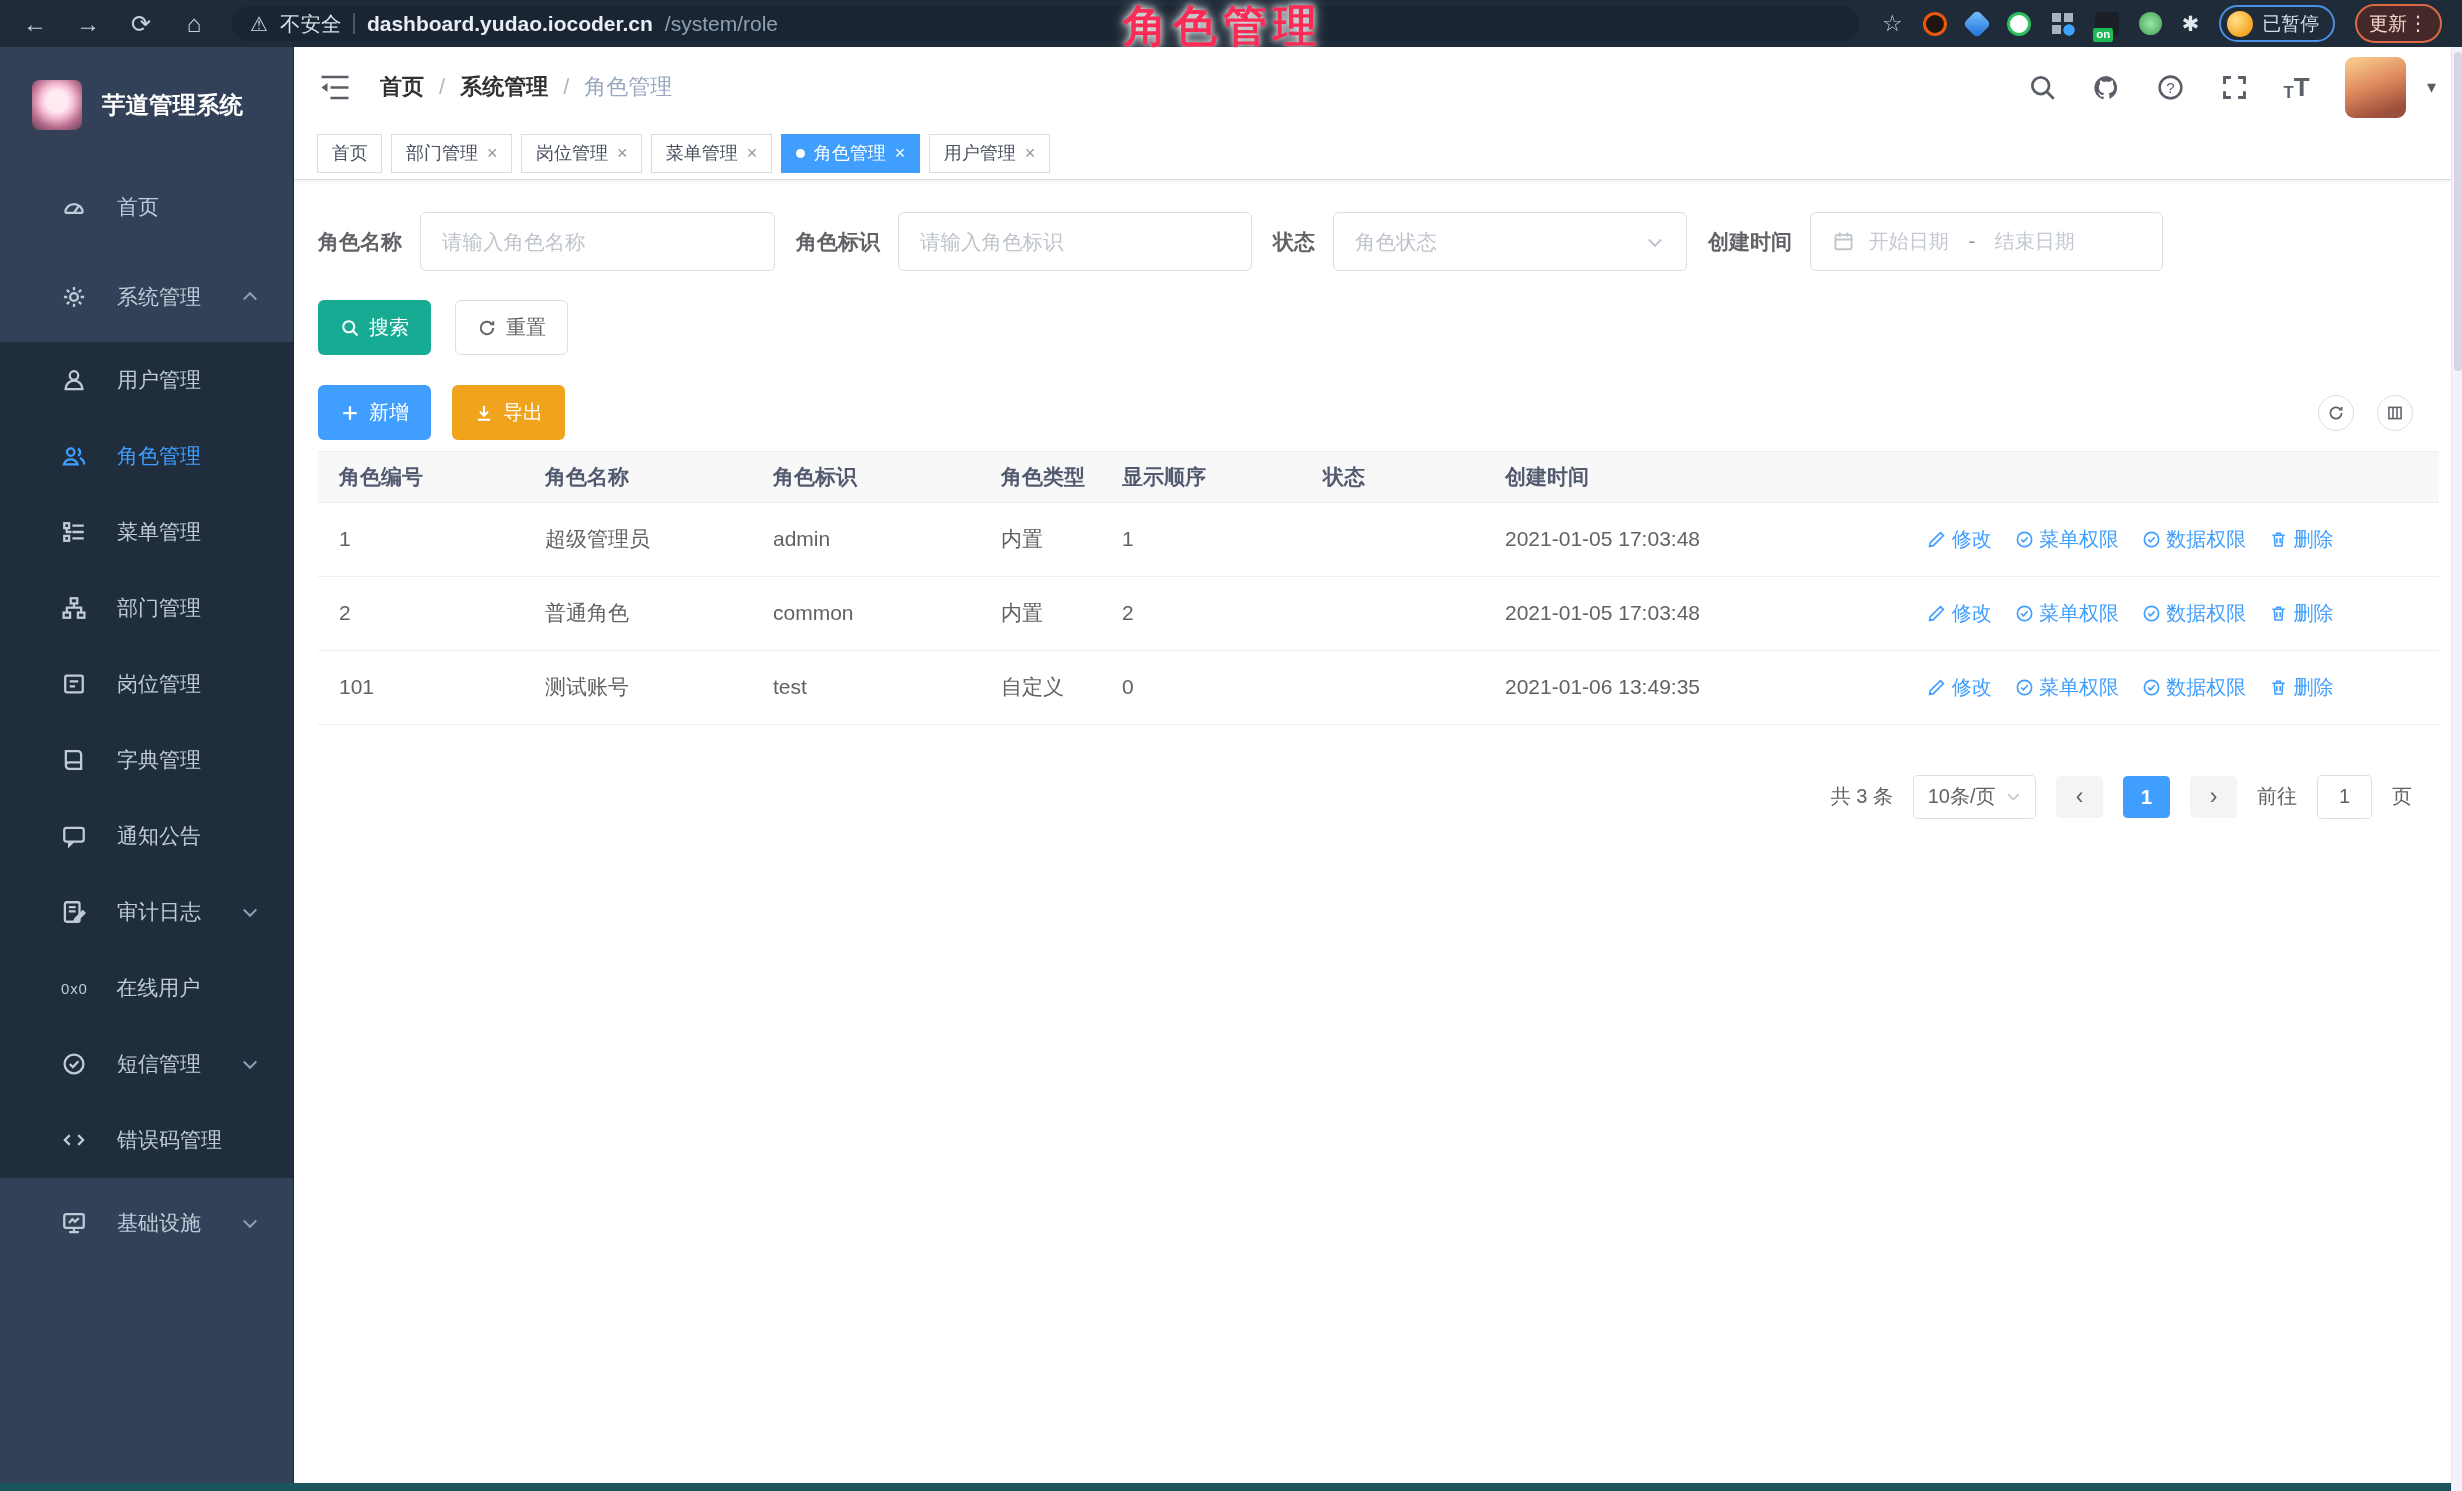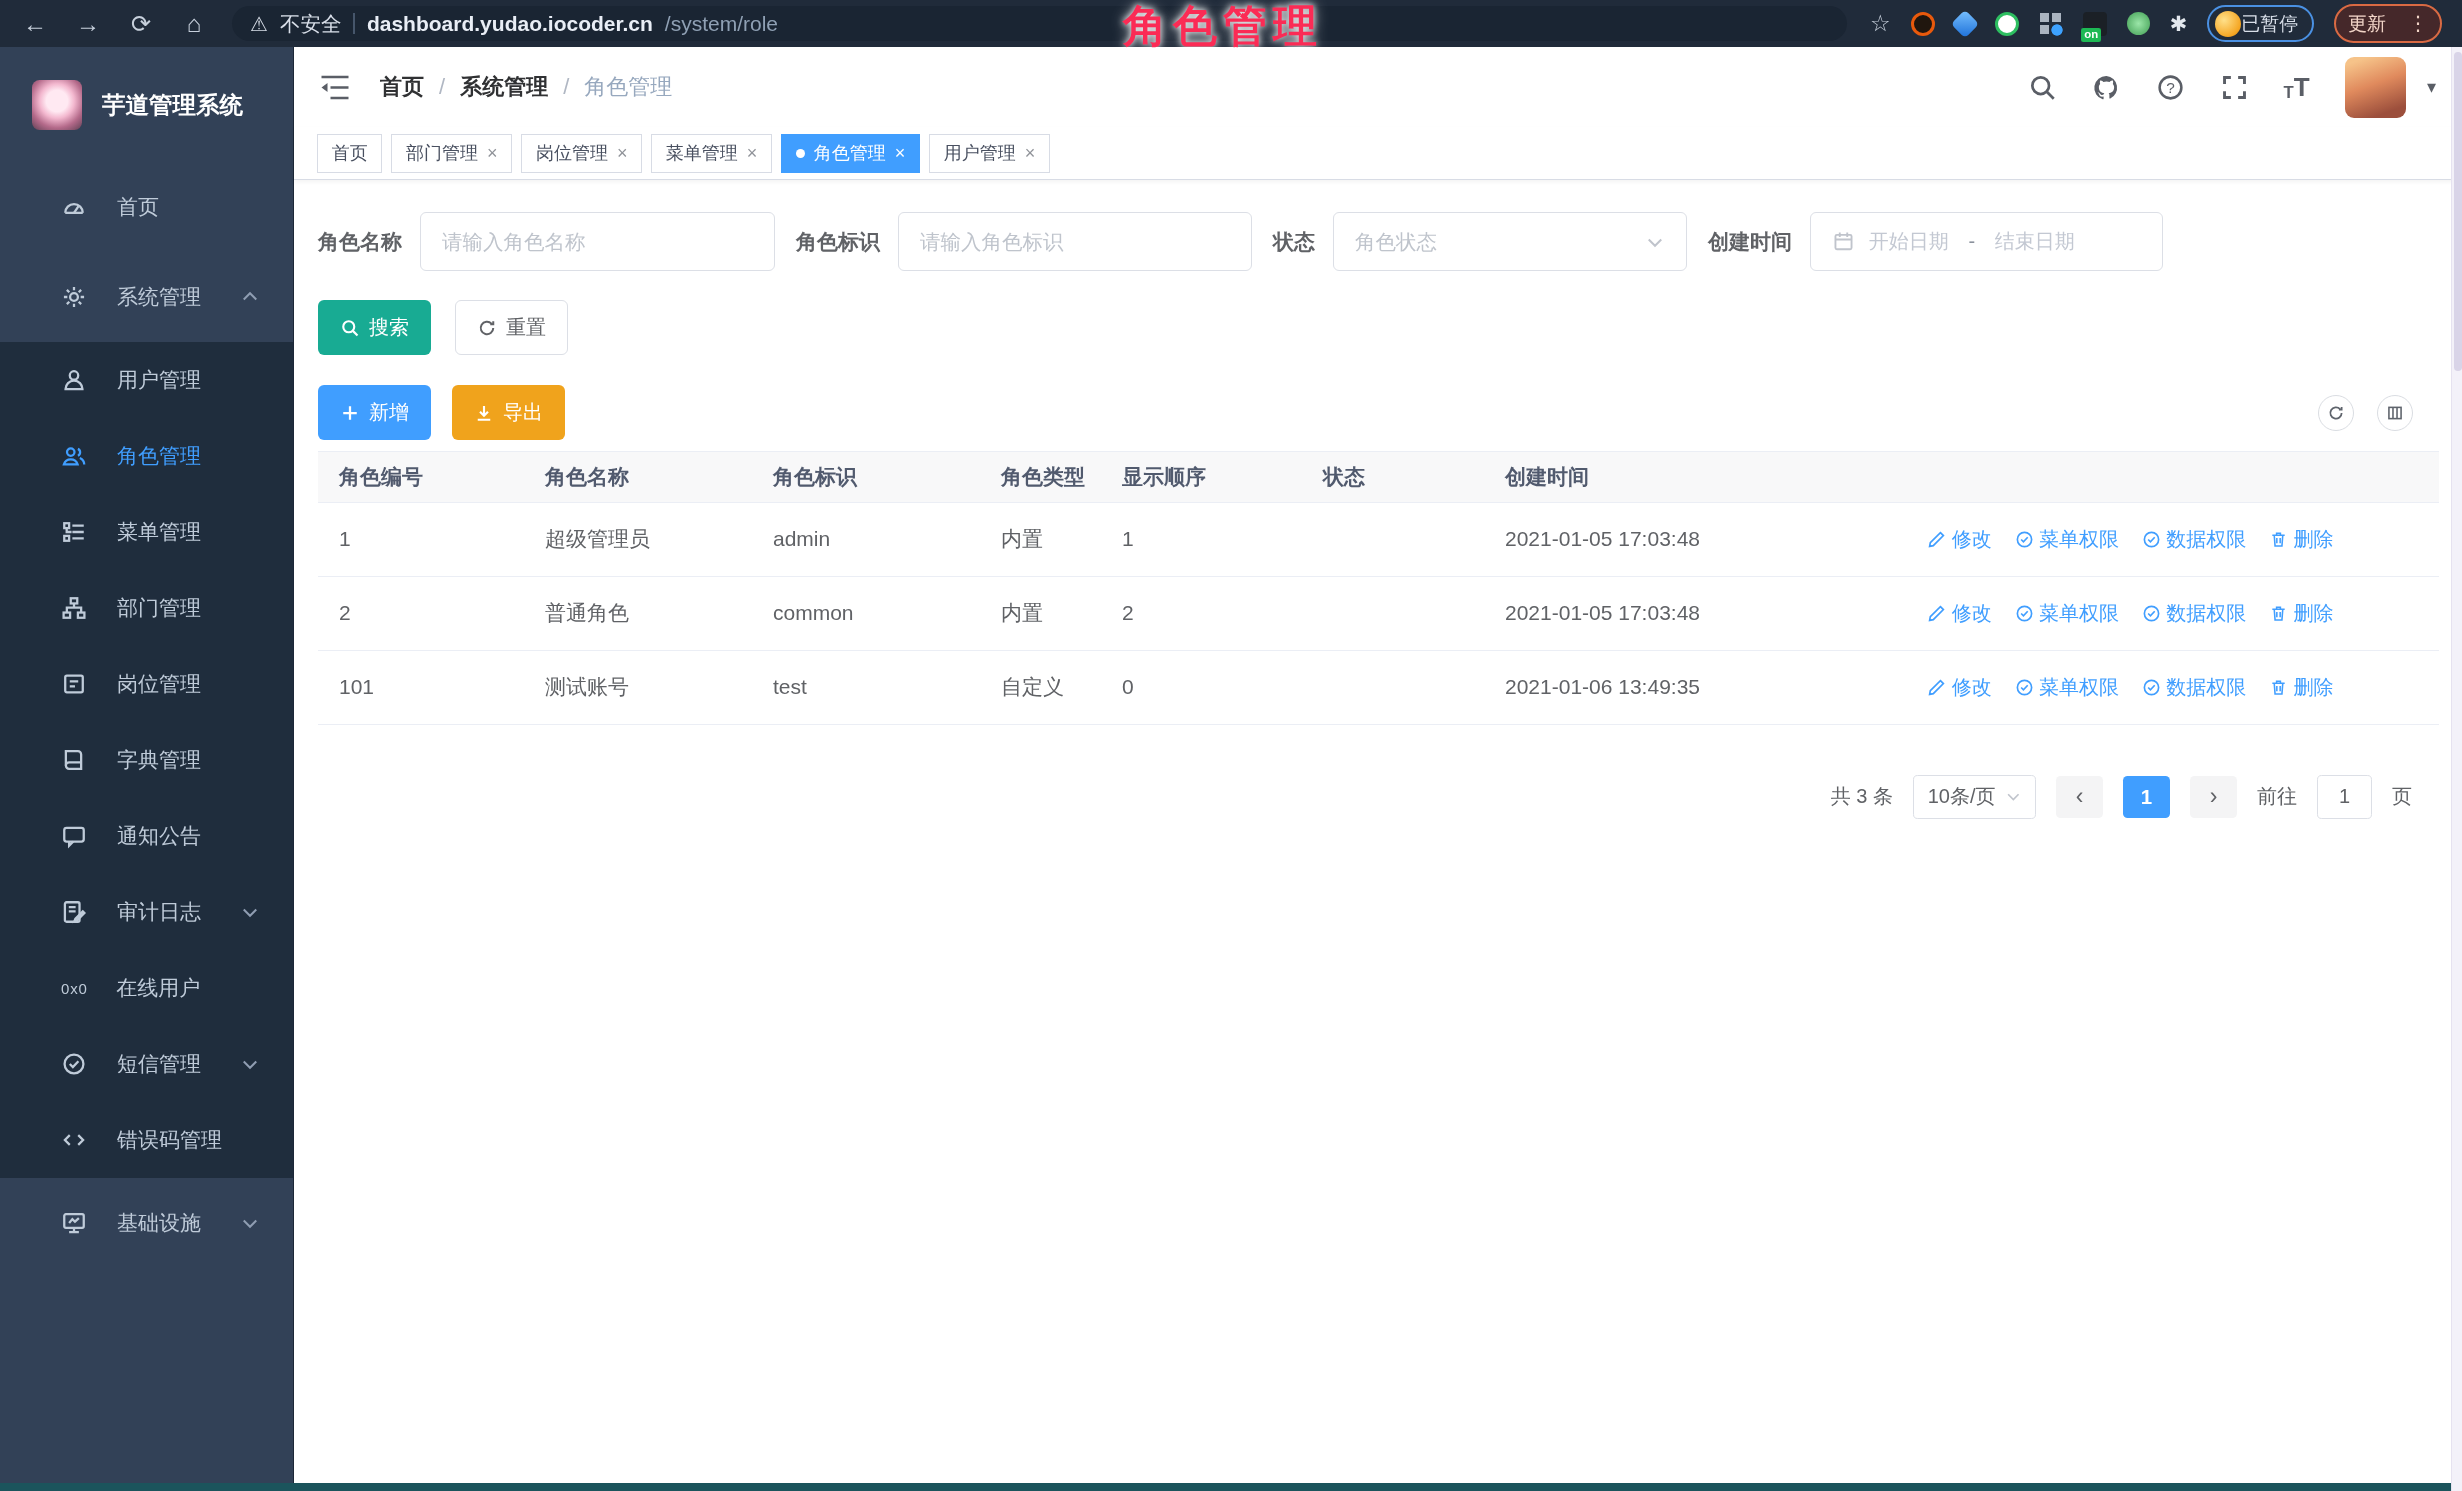--- a/index.html
+++ b/index.html
@@ -31,26 +31,26 @@
   .ext-grid { border-radius:3px; background:
     linear-gradient(#aab4c0,#aab4c0) 1.5px 1.5px/9px 9px no-repeat,
     linear-gradient(#aab4c0,#aab4c0) 13.7px 1.5px/9px 9px no-repeat,
     linear-gradient(#aab4c0,#aab4c0) 1.5px 13.7px/9px 9px no-repeat,
     radial-gradient(circle at 18px 18px,#3da2ff 5.3px,transparent 6px); }
   .ext-dark { border-radius:3.8px; background:#1b2026; }
   .ext-on { position:absolute; bottom:-6px; left:-1.5px; background:#1db954; color:#fff;
     font-size:11.4px; line-height:13.7px; padding:0 3px; border-radius:2.3px; font-weight:700; }
   .ext-mini { width:23px; height:23px; border-radius:50%; background:radial-gradient(#9be6a8,#3f9d52); }
   .ext-pin { font-size:21px; color:#e3e8ee; }
-  .badge-pill { display:flex; align-items:center; border:2.3px solid #4a90e2;
+  .badge-pill { display:flex; align-items:center; gap:9px; border:2.3px solid #4a90e2;
     border-radius:20px; padding:3.8px 13.7px 3.8px 6px; }
   .face { width:26px; height:26px; border-radius:50%;
     background:radial-gradient(circle at 35% 35%,#ffe08a,#f5a623 70%,#c97f16); }
   .badge-txt { font-size:19px; color:#d8dee8; white-space:nowrap; }
-  .update-pill { display:flex; align-items:flex-start; gap:22px; border:2.3px solid #d96a43;
+  .update-pill { display:flex; align-items:flex-start; gap:1px; border:2.3px solid #d96a43;
     background:#45282a; border-radius:20px; padding:4.6px 12px; }
   .update-txt { font-size:19px; color:#f0d3c6; white-space:nowrap; }
   .kebab { font-size:20px; color:#f0d3c6; }
   .annotation { position:absolute; left:1123px; top:-3px; font-size:44px; font-weight:700;
     letter-spacing:6px; color:#fb2b55; z-index:20; white-space:nowrap;
     text-shadow:0 0 6px rgba(255,255,255,.95), 0 0 13.7px rgba(255,255,255,.8); }
 
   
   .shell { display:flex; height:1445px; }
 

